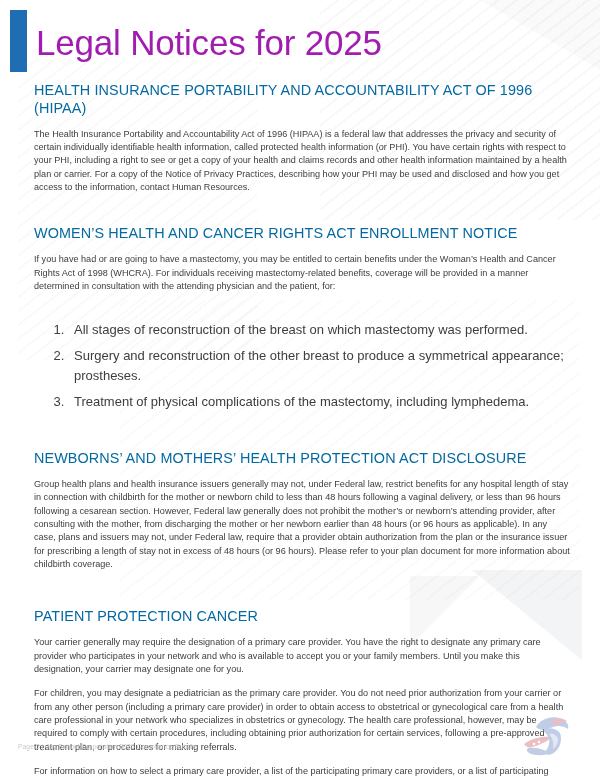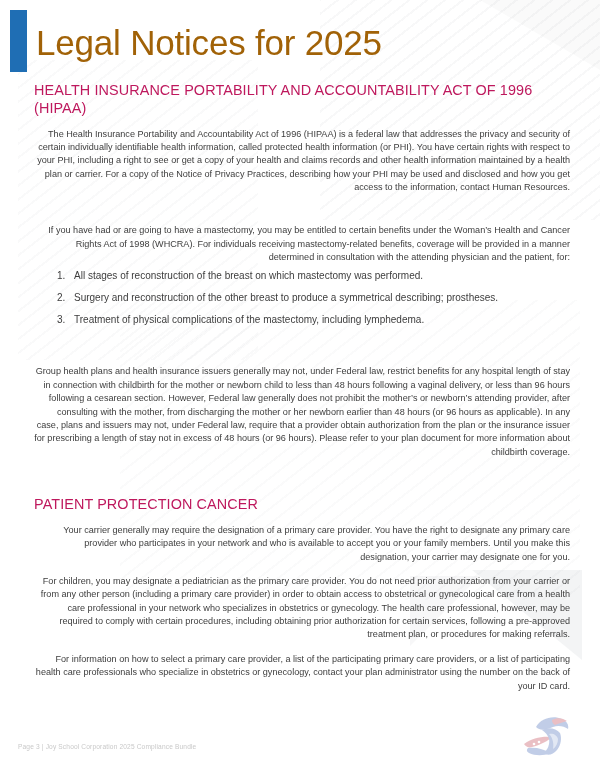--- a/index.html
+++ b/index.html
@@ -102,58 +102,58 @@
     top: 10px;
     width: 17px;
     height: 62px;
     background: #1f6eb4;
   }
   .doc-title {
     margin: 0;
     padding: 12px 0 0 36px;
     font-size: 35px;
     font-weight: 400;
-    color: #a16207;
+    color: #a21caf;
     letter-spacing: -0.2px;
     line-height: 1.1;
   }
 
   
   .content {
     position: relative;
     z-index: 2;
     padding: 12px 30px 0 34px;
   }
   .section { margin-bottom: 4px; }
   .section-heading {
     margin: 0 0 11px 0;
     font-size: 14.4px;
     font-weight: 400;
-    color: #be185d;
+    color: #0369a1;
     letter-spacing: 0.1px;
     line-height: 1.25;
   }
   .sec-hipaa { margin-top: 6px; }
   .sec-whcra { margin-top: 30px; }
   .sec-newborns { margin-top: 38px; }
   .sec-patient { margin-top: 36px; }
 
   p.body-text {
     margin: 0 0 11px 0;
     font-size: 9.1px;
     line-height: 1.47;
     color: #3d3d3d;
-    text-align: right;
+    text-align: left;
   }
   p.body-text.tight { margin-bottom: 0; }
 
   ol.numbered {
-    margin: 5px 0 11px 0;
+    margin: 27px 0 11px 0;
     padding-left: 34px;
-    font-size: 10px;
+    font-size: 13px;
     color: #3d3d3d;
     line-height: 1.47;
   }
   ol.numbered li {
     margin-bottom: 7px;
     padding-left: 6px;
   }
 
   
   .footer {
@@ -200,29 +200,31 @@
   </div>
 
   <div class="content">
 
     <div class="section sec-hipaa">
       <h2 class="section-heading">HEALTH INSURANCE PORTABILITY AND ACCOUNTABILITY ACT OF 1996 (HIPAA)</h2>
       <p class="body-text">The Health Insurance Portability and Accountability Act of 1996 (HIPAA) is a federal law that addresses the privacy and security of certain individually identifiable health information, called protected health information (or PHI). You have certain rights with respect to your PHI, including a right to see or get a copy of your health and claims records and other health information maintained by a health plan or carrier. For a copy of the Notice of Privacy Practices, describing how your PHI may be used and disclosed and how you get access to the information, contact Human Resources.</p>
     </div>
 
     <div class="section sec-whcra">
+      <h2 class="section-heading">WOMEN’S HEALTH AND CANCER RIGHTS ACT ENROLLMENT NOTICE</h2>
       <p class="body-text tight">If you have had or are going to have a mastectomy, you may be entitled to certain benefits under the Woman’s Health and Cancer Rights Act of 1998 (WHCRA). For individuals receiving mastectomy-related benefits, coverage will be provided in a manner determined in consultation with the attending physician and the patient, for:</p>
       <ol class="numbered">
         <li>All stages of reconstruction of the breast on which mastectomy was performed.</li>
-        <li>Surgery and reconstruction of the other breast to produce a symmetrical describing; prostheses.</li>
+        <li>Surgery and reconstruction of the other breast to produce a symmetrical appearance; prostheses.</li>
         <li>Treatment of physical complications of the mastectomy, including lymphedema.</li>
       </ol>
     </div>
 
     <div class="section sec-newborns">
+      <h2 class="section-heading">NEWBORNS’ AND MOTHERS’ HEALTH PROTECTION ACT DISCLOSURE</h2>
       <p class="body-text">Group health plans and health insurance issuers generally may not, under Federal law, restrict benefits for any hospital length of stay in connection with childbirth for the mother or newborn child to less than 48 hours following a vaginal delivery, or less than 96 hours following a cesarean section. However, Federal law generally does not prohibit the mother’s or newborn’s attending provider, after consulting with the mother, from discharging the mother or her newborn earlier than 48 hours (or 96 hours as applicable). In any case, plans and issuers may not, under Federal law, require that a provider obtain authorization from the plan or the insurance issuer for prescribing a length of stay not in excess of 48 hours (or 96 hours). Please refer to your plan document for more information about childbirth coverage.</p>
     </div>
 
     <div class="section sec-patient">
       <h2 class="section-heading">PATIENT PROTECTION CANCER</h2>
       <p class="body-text">Your carrier generally may require the designation of a primary care provider.  You have the right to designate any primary care provider who participates in your network and who is available to accept you or your family members.  Until you make this designation, your carrier may designate one for you.</p>
       <p class="body-text">For children, you may designate a pediatrician as the primary care provider.  You do not need prior authorization from your carrier or from any other person (including a primary care provider) in order to obtain access to obstetrical or gynecological care from a health care professional in your network who specializes in obstetrics or gynecology.  The health care professional, however, may be required to comply with certain procedures, including obtaining prior authorization for certain services, following a pre-approved treatment plan, or procedures for making referrals.</p>
       <p class="body-text">For information on how to select a primary care provider, a list of the participating primary care providers, or a list of participating health care professionals who specialize in obstetrics or gynecology, contact your plan administrator using the number on the back of your ID card.</p>
     </div>
 

